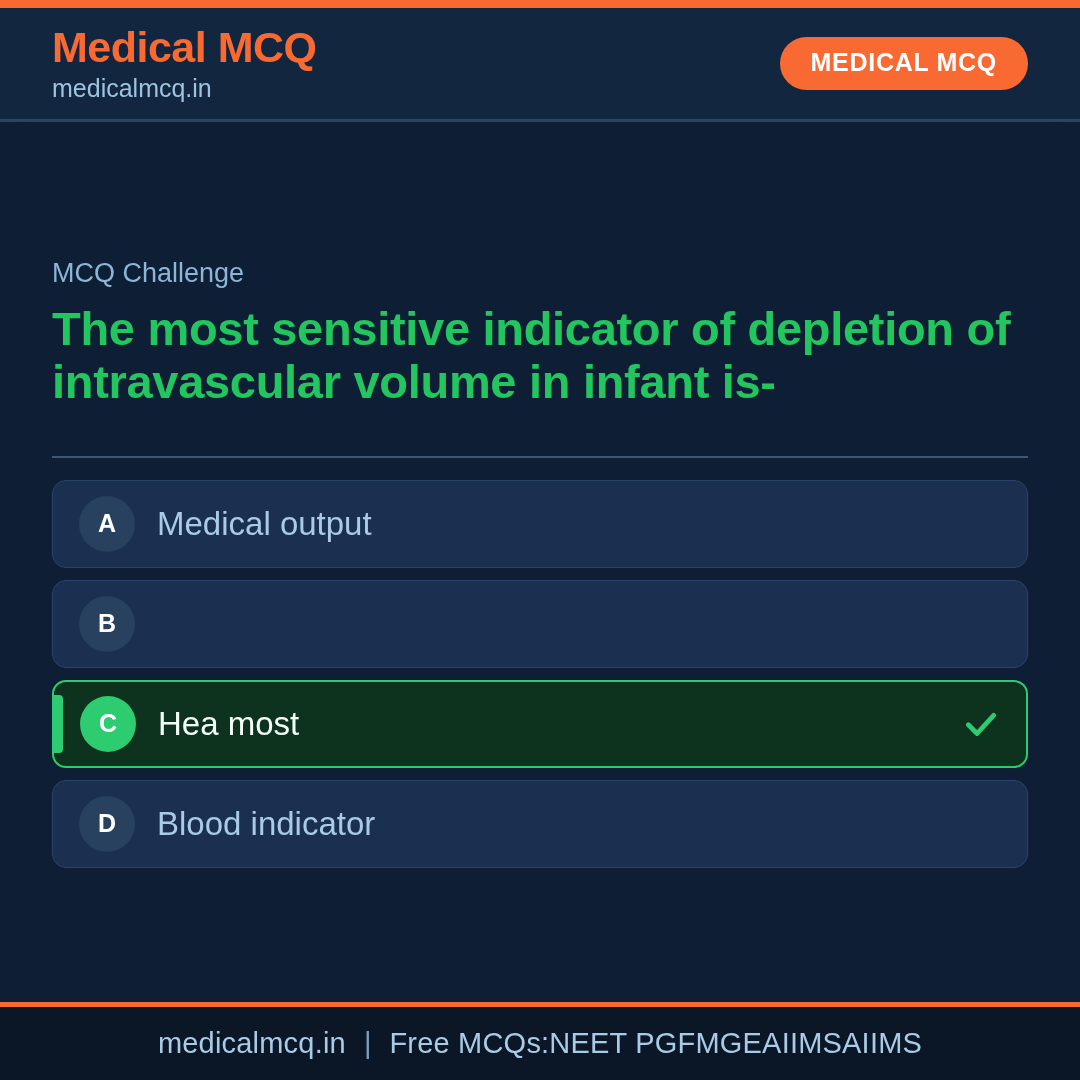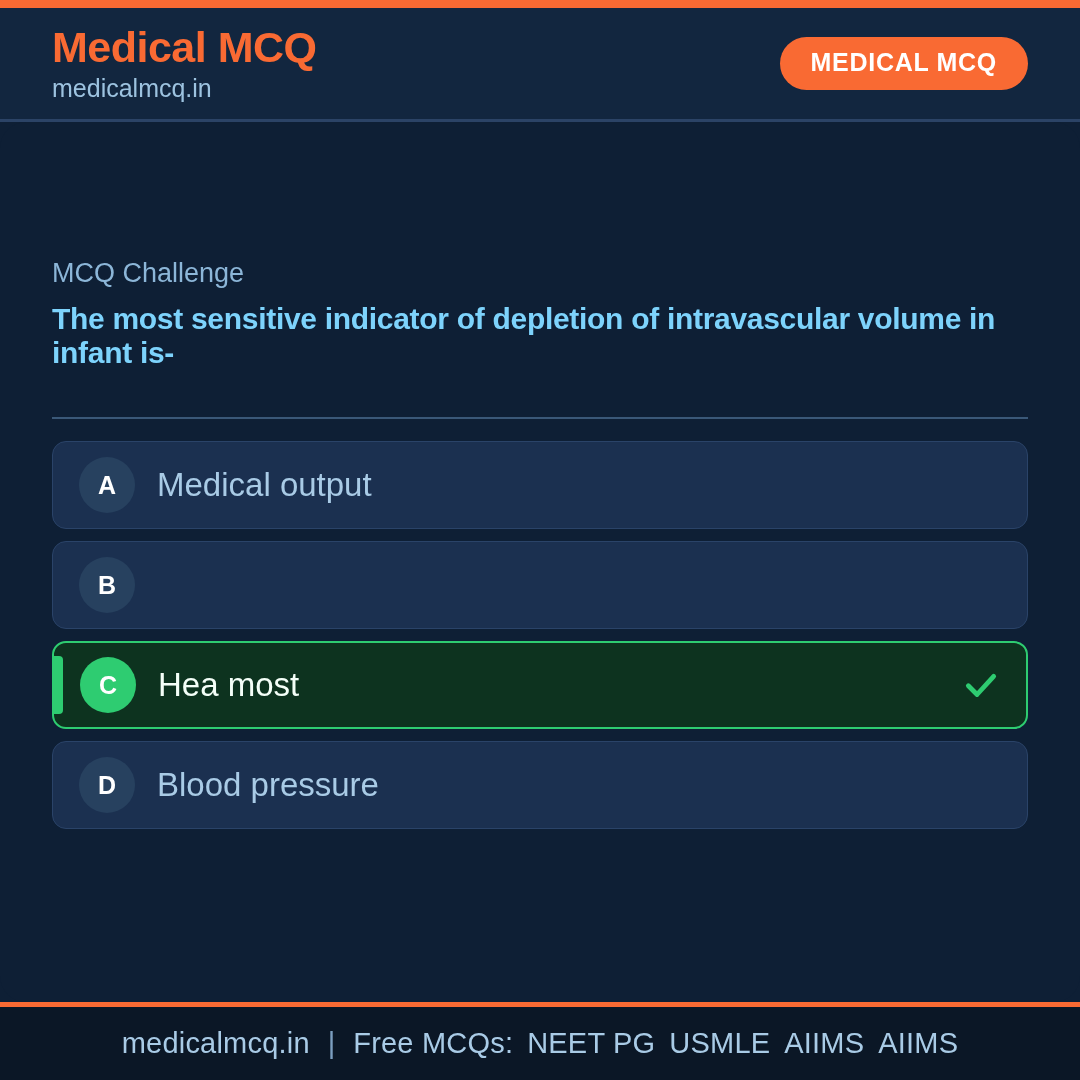--- a/index.html
+++ b/index.html
@@ -94,23 +94,23 @@
   }
 
   .eyebrow {
     font-size: 27px;
     color: #8cb6d8;
     line-height: 1.1;
     margin-bottom: 13px;
   }
 
   .question {
-    font-size: 30px;
-    font-weight: bold;
-    color: #7dd3fc;
+    font-size: 47px;
+    font-weight: bold;
+    color: #22c55e;
     line-height: 1.13;
     letter-spacing: -0.3px;
     max-width: 990px;
   }
 
   .divider {
     height: 2px;
     background: #3a5878;
     margin-top: 48px;
     margin-bottom: 22px;
@@ -218,21 +218,21 @@
   }
 
   .footer-sep {
     color: #7c9fc0;
     margin: 0 18px;
     font-size: 29px;
     line-height: 1;
   }
 
   .footer-exams { display: inline; }
-  .exam-tag { margin-left: 14px; }
+  .exam-tag { }
 </style>
 </head>
 <body>
 
 <div id="card">
 
   <div class="top-accent"></div>
 
   <div class="header">
     <div class="brand">
@@ -270,29 +270,29 @@
         <div class="opt-badge">C</div>
         <div class="opt-text">Hea most</div>
         <svg class="opt-check" viewBox="0 0 24 24">
           <path d="M4 12.5 L9.5 18 L20 6.5" fill="none" stroke="#2ecc71" stroke-width="3" stroke-linecap="round" stroke-linejoin="round"></path>
         </svg>
       </div>
 
       <div class="option">
 
         <div class="opt-badge">D</div>
-        <div class="opt-text">Blood pressure</div>
+        <div class="opt-text">Blood indicator</div>
 
       </div>
 
     </div>
   </div>
 
   <div class="footer">
     <span class="footer-text">medicalmcq.in</span>
     <span class="footer-sep">|</span>
     <span class="footer-text">Free MCQs:</span>
     <span class="footer-text footer-exams">
-      <span class="exam-tag">NEET PG</span><span class="exam-tag">USMLE</span><span class="exam-tag">AIIMS</span><span class="exam-tag">AIIMS</span>
+      <span class="exam-tag">NEET PG</span><span class="exam-tag">FMGE</span><span class="exam-tag">AIIMS</span><span class="exam-tag">AIIMS</span>
     </span>
   </div>
 
 </div>
 
 </body></html>

